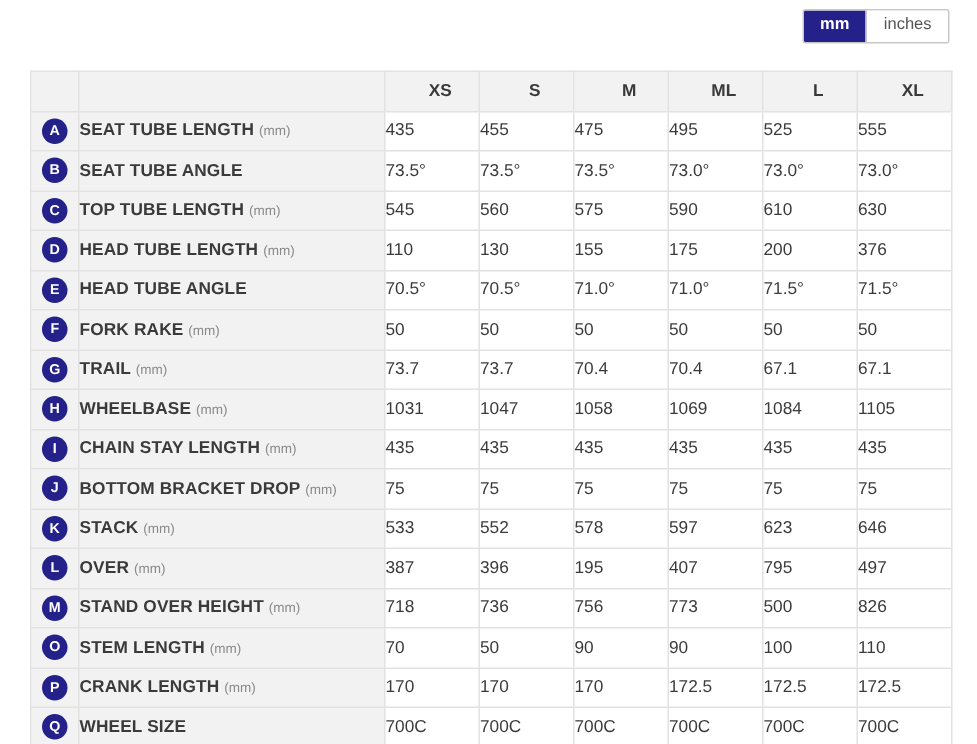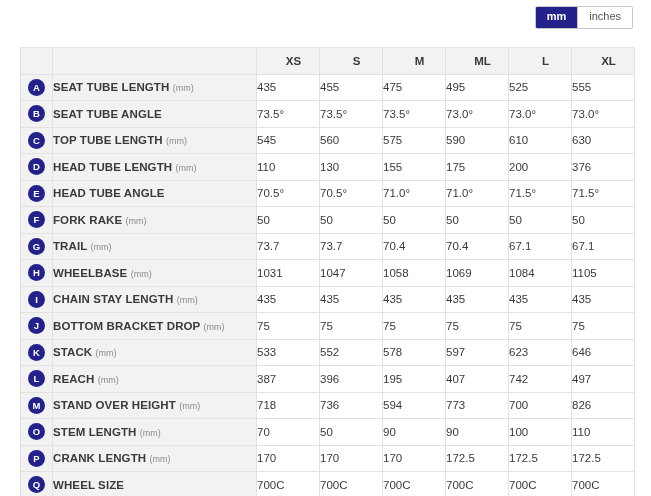--- a/index.html
+++ b/index.html
@@ -266,36 +266,36 @@
             <td class="label-cell"><span>STACK</span> <span class="unit">(mm)</span></td>
             <td class="val">533</td>
             <td class="val">552</td>
             <td class="val">578</td>
             <td class="val">597</td>
             <td class="val">623</td>
             <td class="val">646</td>
           </tr>
           <tr>
             <td class="badge-cell"><span class="badge">L</span></td>
-            <td class="label-cell"><span>REACH</span> <span class="unit">(mm)</span></td>
+            <td class="label-cell"><span>OVER</span> <span class="unit">(mm)</span></td>
             <td class="val">387</td>
             <td class="val">396</td>
             <td class="val">195</td>
             <td class="val">407</td>
-            <td class="val">742</td>
+            <td class="val">795</td>
             <td class="val">497</td>
           </tr>
           <tr>
             <td class="badge-cell"><span class="badge">M</span></td>
             <td class="label-cell"><span>STAND OVER HEIGHT</span> <span class="unit">(mm)</span></td>
             <td class="val">718</td>
             <td class="val">736</td>
-            <td class="val">594</td>
+            <td class="val">756</td>
             <td class="val">773</td>
-            <td class="val">700</td>
+            <td class="val">500</td>
             <td class="val">826</td>
           </tr>
           <tr>
             <td class="badge-cell"><span class="badge">O</span></td>
             <td class="label-cell"><span>STEM LENGTH</span> <span class="unit">(mm)</span></td>
             <td class="val">70</td>
             <td class="val">50</td>
             <td class="val">90</td>
             <td class="val">90</td>
             <td class="val">100</td>

